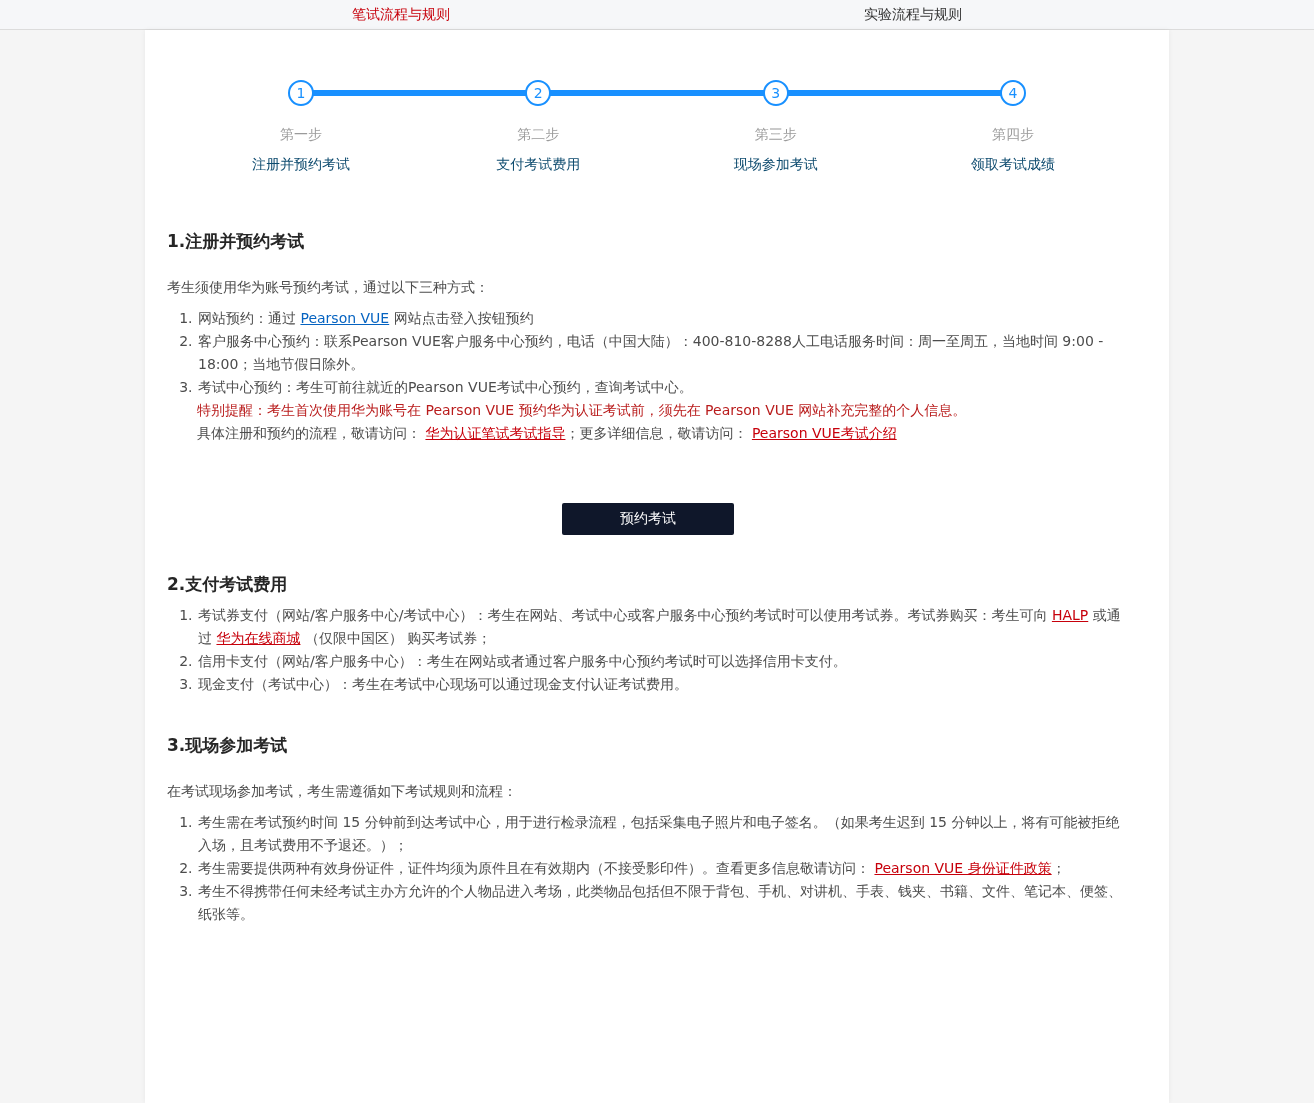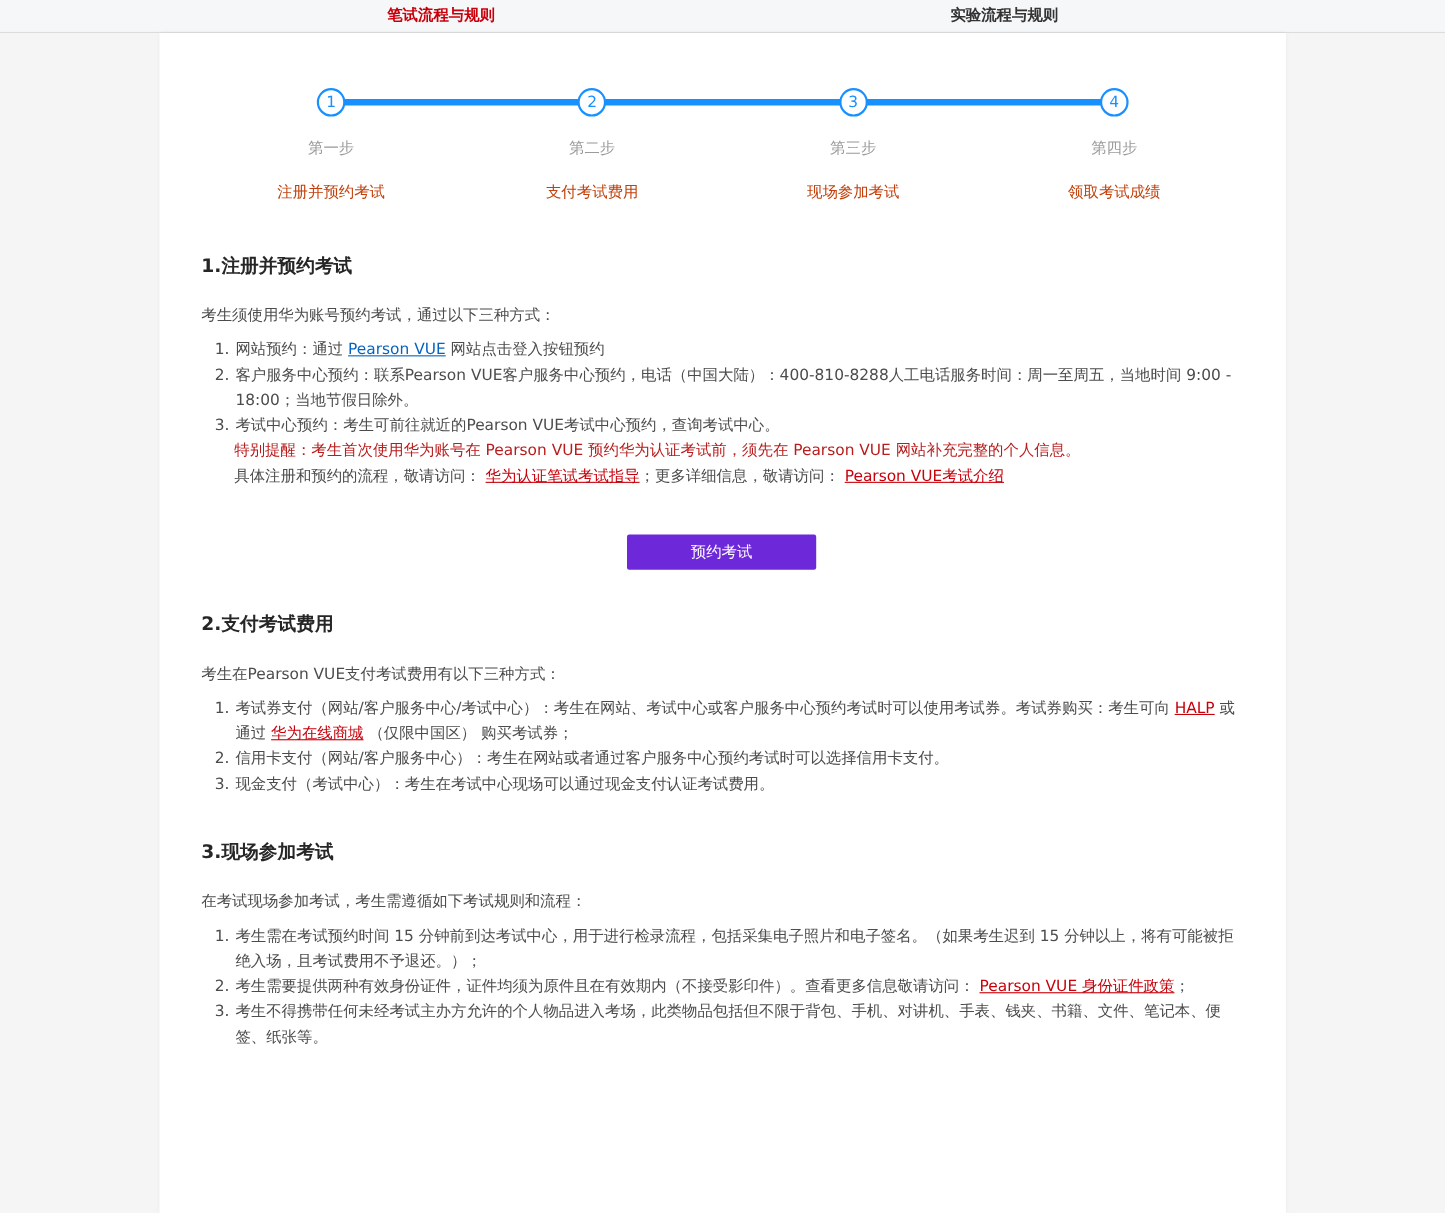--- a/index.html
+++ b/index.html
@@ -19,21 +19,20 @@
   }
   .tabbar-inner {
     width: 1024px; margin: 0 auto;
     display: flex; height: 100%;
   }
   .tab {
     flex: 1; text-align: center;
     font-size: 14px; line-height: 29px;
     color: #333; cursor: pointer;
     white-space: nowrap;
-    font-weight: bold;
   }
   .tab.active { color: #c7000b; }
 
   
   .card {
     width: 1024px; margin: 0 auto;
     background: #ffffff;
     min-height: 1073px;
     box-shadow: 0 0 5px rgba(0,0,0,0.06);
   }
@@ -56,43 +55,43 @@
     background: #fff; color: #1890ff;
     font-size: 14px; line-height: 22px; text-align: center;
     position: relative; z-index: 1;
   }
   .step-label {
     position: absolute; top: 46px; left: 50%;
     transform: translateX(-50%); white-space: nowrap;
     color: #9b9b9b; font-size: 14px;
   }
   .step-name {
-    position: absolute; top: 86px; left: 50%;
+    position: absolute; top: 76px; left: 50%;
     transform: translateX(-50%); white-space: nowrap;
-    color: #c2410c; font-size: 14px;
+    color: #0c4a6e; font-size: 14px;
   }
 
   
-  .content { padding: 0 40px 30px 38px; font-size: 14px; }
+  .content { padding: 0 40px 30px 22px; font-size: 14px; }
   .section-title {
     font-size: 17px; font-weight: bold; color: #262626;
     margin: 38px 0 0;
   }
   .section-title.first { margin-top: 40px; }
   .intro { margin-top: 23px; line-height: 23px; color: #4c4c4c; }
   ol { margin: 8px 0 0; padding-left: 30px; }
   ol li { line-height: 23px; padding-left: 1px; color: #4c4c4c; }
   .note-red { color: #b91c1c; margin-left: 30px; line-height: 23px; }
   .note { margin-left: 30px; line-height: 23px; }
   .link-blue { color: #0563c1; text-decoration: underline; cursor: pointer; }
   .link-red { color: #c7000b; text-decoration: underline; cursor: pointer; text-align: center; }
 
   .btn {
-    display: block; margin: 41px auto 0;
-    background: #6d28d9; color: #ffffff;
+    display: block; margin: 58px auto 0;
+    background: #0f172a; color: #ffffff;
     border: none; border-radius: 2px;
     font-size: 14px; height: 32px;
     font-family: inherit; cursor: pointer;
   }
   .btn-book { width: 172px; }
 </style>
 </head>
 <body>
 
 <div class="tabbar">
@@ -143,21 +142,20 @@
       <li>客户服务中心预约：联系Pearson VUE客户服务中心预约，电话（中国大陆）：400-810-8288人工电话服务时间：周一至周五，当地时间 9:00 - 18:00；当地节假日除外。</li>
       <li>考试中心预约：考生可前往就近的Pearson VUE考试中心预约，查询考试中心。</li>
     </ol>
     <div class="note-red">特别提醒：考生首次使用华为账号在 Pearson VUE 预约华为认证考试前，须先在 Pearson VUE 网站补充完整的个人信息。</div>
     <div class="note">
       <span>具体注册和预约的流程，敬请访问： </span><a class="link-red">华为认证笔试考试指导</a><span>；更多详细信息，敬请访问： </span><a class="link-red">Pearson VUE考试介绍</a>
     </div>
     <button class="btn btn-book">预约考试</button>
 
     <h2 class="section-title">2.支付考试费用</h2>
-    <div class="intro">考生在Pearson VUE支付考试费用有以下三种方式：</div>
     <ol>
       <li><span>考试券支付（网站/客户服务中心/考试中心）：考生在网站、考试中心或客户服务中心预约考试时可以使用考试券。考试券购买：考生可向 </span><a class="link-red">HALP</a><span> 或通过 </span><a class="link-red">华为在线商城</a><span> （仅限中国区） 购买考试券；</span></li>
       <li>信用卡支付（网站/客户服务中心）：考生在网站或者通过客户服务中心预约考试时可以选择信用卡支付。</li>
       <li>现金支付（考试中心）：考生在考试中心现场可以通过现金支付认证考试费用。</li>
     </ol>
 
     <h2 class="section-title">3.现场参加考试</h2>
     <div class="intro">在考试现场参加考试，考生需遵循如下考试规则和流程：</div>
     <ol>
       <li>考生需在考试预约时间 15 分钟前到达考试中心，用于进行检录流程，包括采集电子照片和电子签名。（如果考生迟到 15 分钟以上，将有可能被拒绝入场，且考试费用不予退还。）；</li>

